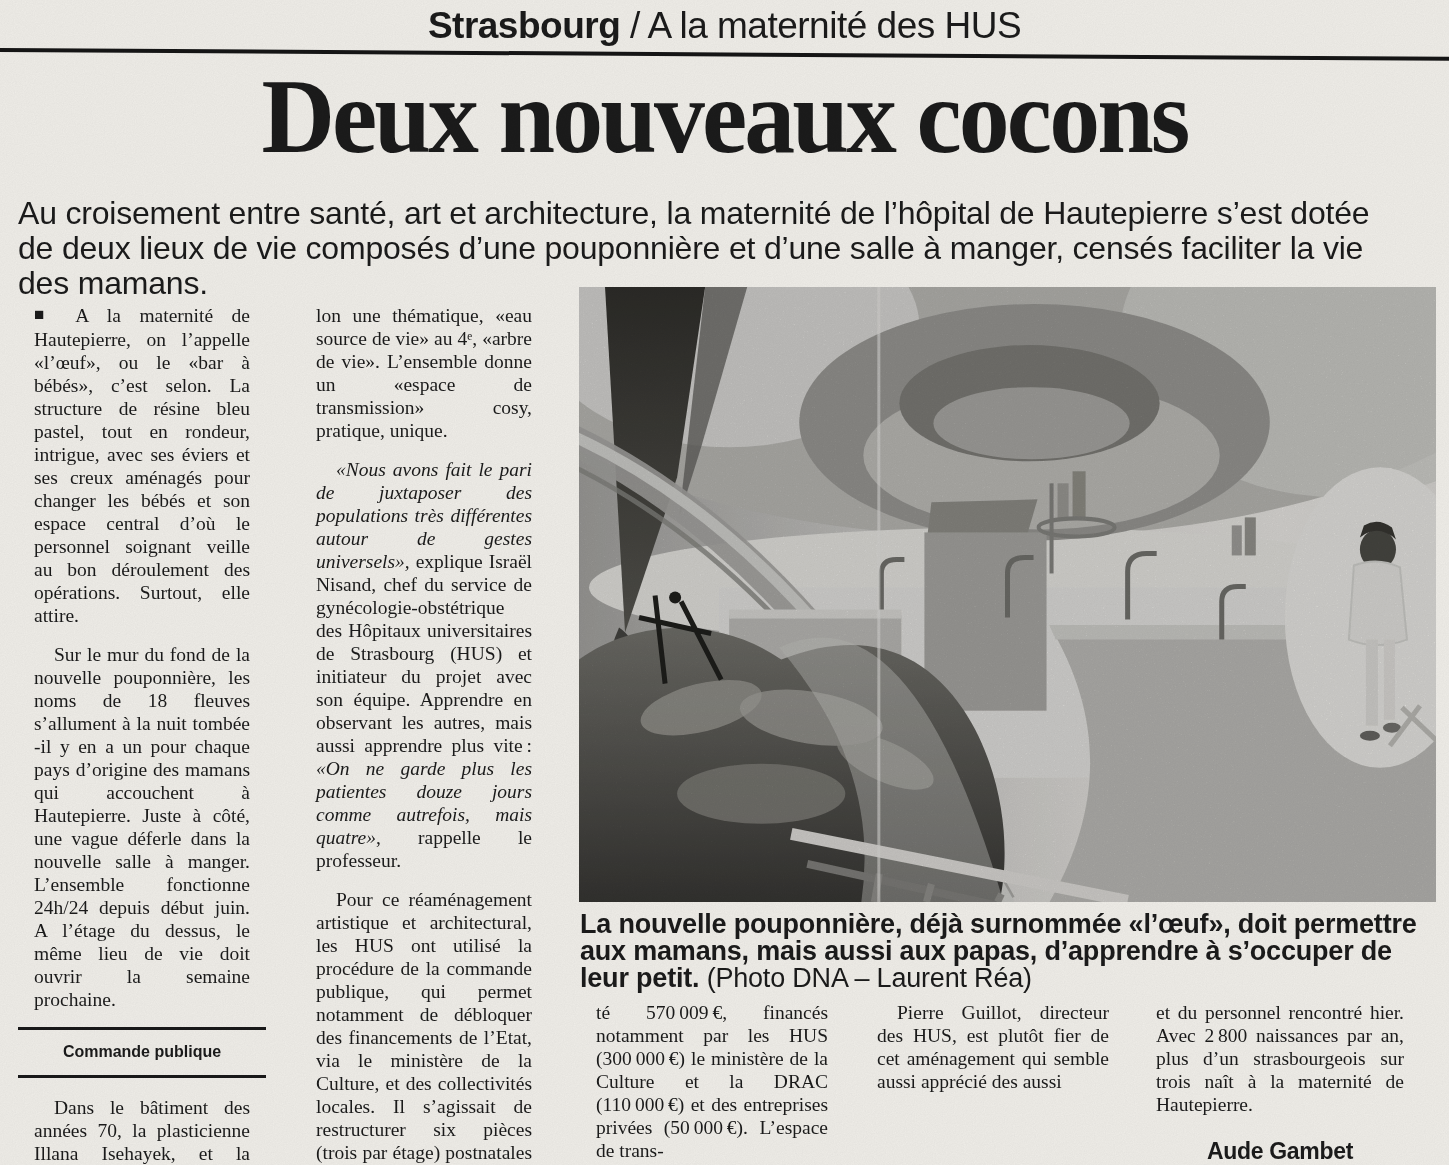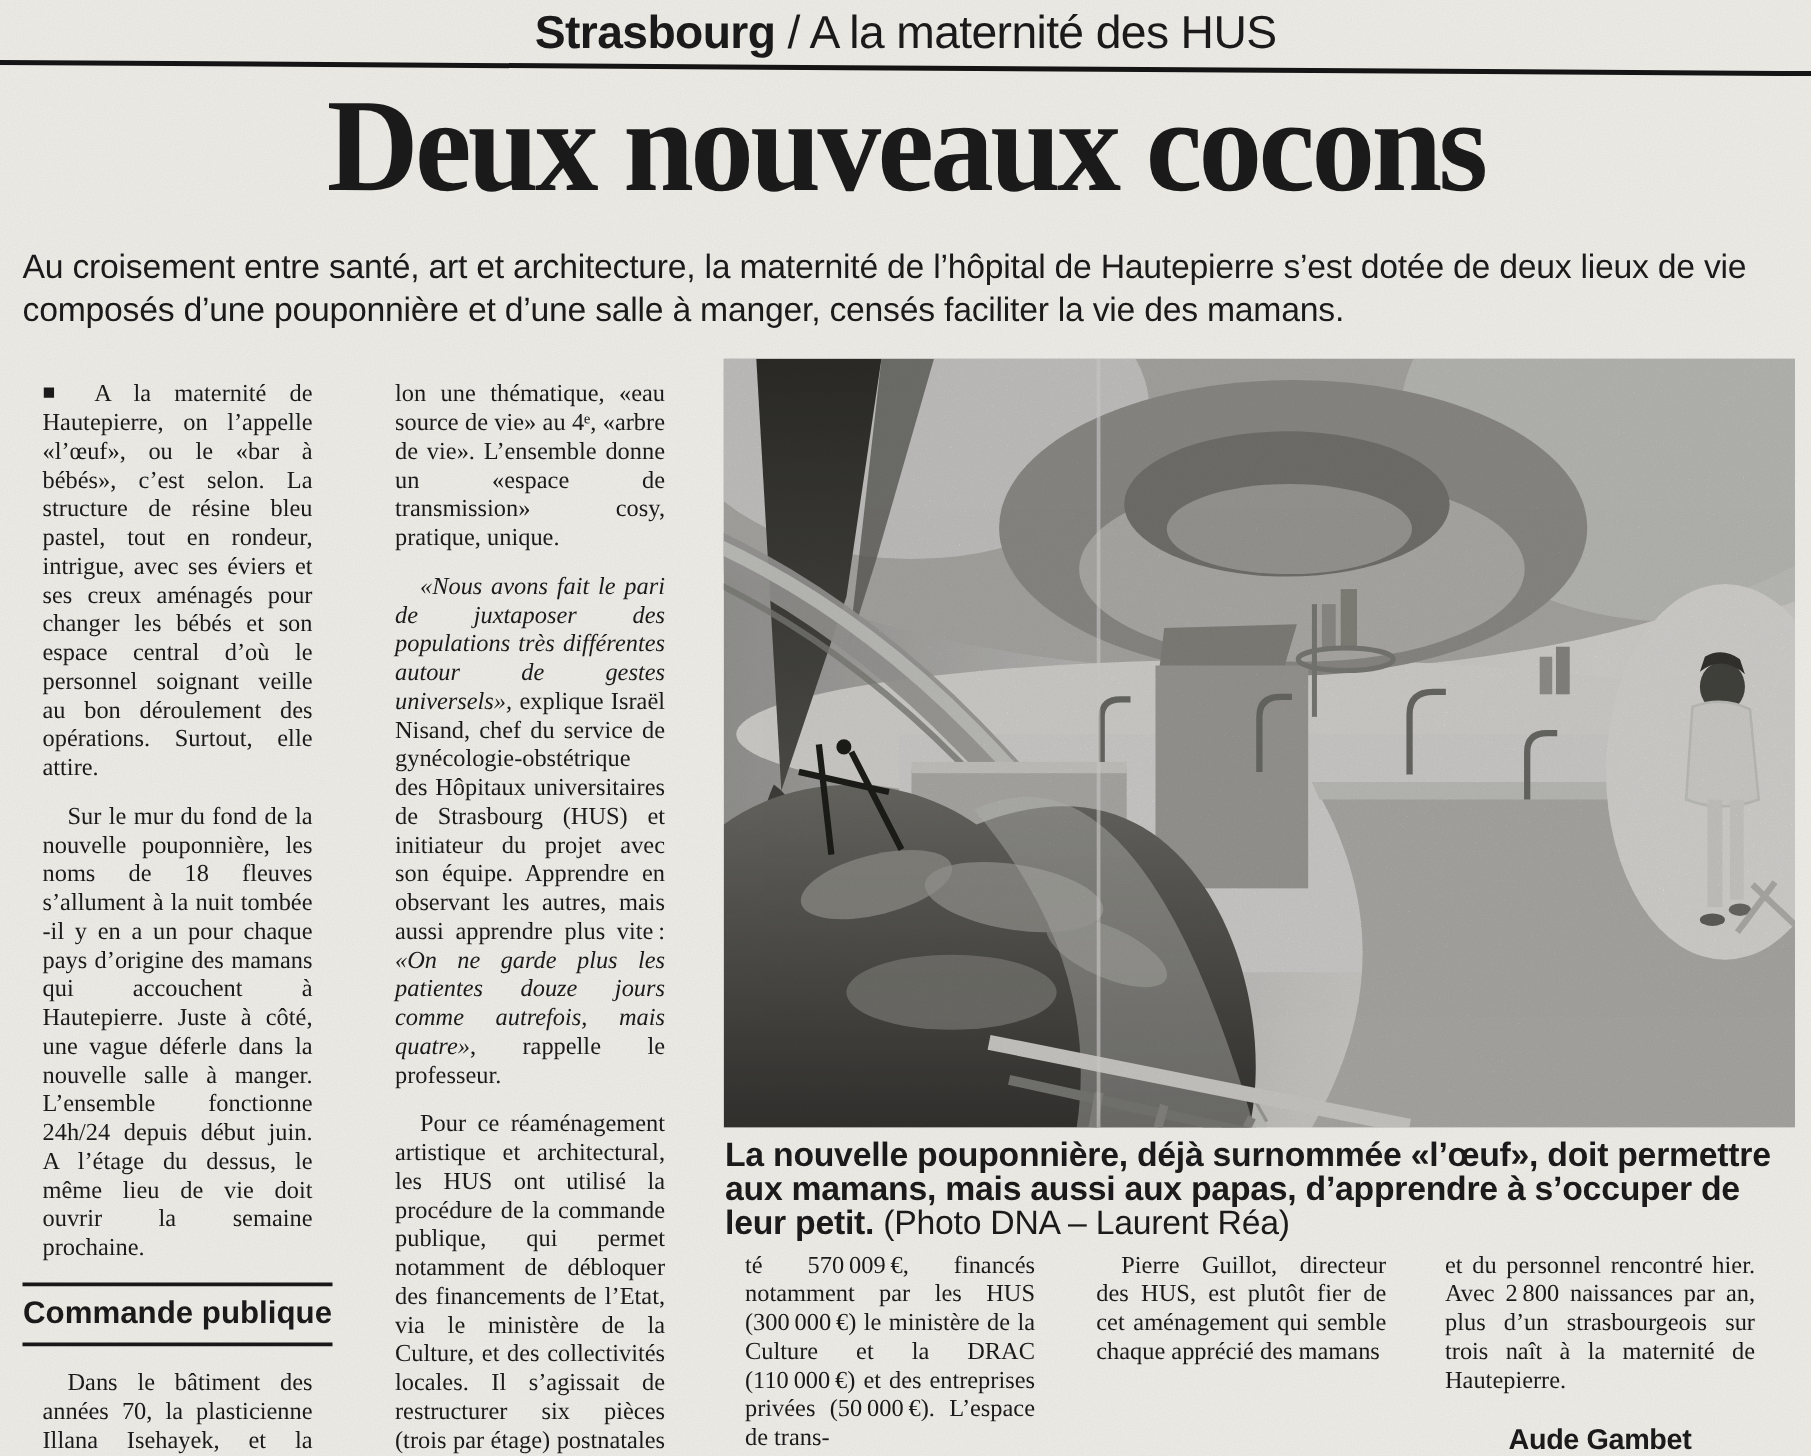--- a/index.html
+++ b/index.html
@@ -19,40 +19,40 @@
     position:absolute;top:48px;left:-2px;width:1455px;height:4px;background:#161616;
     transform:rotate(0.35deg);transform-origin:left center;
   }
   .headline{
     position:absolute;top:58px;left:0;width:100%;text-align:center;
     font-family:"Liberation Serif", serif;font-weight:bold;font-size:106px;line-height:1.12;
     letter-spacing:-3px;transform:scaleX(0.96);
   }
   .lede{
     position:absolute;top:196px;left:18px;width:1390px;
-    font-family:"Liberation Sans", sans-serif;font-size:27px;line-height:35px;
+    font-family:"Liberation Sans", sans-serif;font-size:32px;line-height:35px;
     letter-spacing:-0.2px;
   }
   .col,.bcol{font-size:19.5px;line-height:23px;text-align:justify;position:absolute;}
   .col{top:288px;}
   .bcol{top:985px;}
   .col p,.bcol p{margin:16px;}
   p.ind{text-indent:20px;}
   #col1{left:18px;width:248px;}
   #col2{left:300px;width:248px;}
   #col3{left:580px;width:264px;}
   #col4{left:861px;width:264px;}
   #col5{left:1140px;width:280px;}
   .it{font-style:italic;}
   .marker{font-size:17px;position:relative;top:-2px;}
   .subhead-block{
     margin-top:10px;margin-bottom:18px;
     border-top:3px solid #1a1a1a;border-bottom:3px solid #1a1a1a;
     padding:10px 0 12px;text-align:center;
-    font-family:"Liberation Sans", sans-serif;font-weight:bold;font-size:25px;
+    font-family:"Liberation Sans", sans-serif;font-weight:bold;font-size:16px;
   }
   .photo-wrap{position:absolute;left:579px;top:287px;width:857px;height:615px;}
   .photo-wrap svg{display:block;width:100%;height:100%;}
   .caption{
     position:absolute;left:580px;top:911px;width:858px;
     font-family:"Liberation Sans", sans-serif;font-weight:bold;
     font-size:27px;line-height:27px;letter-spacing:-0.2px;
   }
   .caption .credit{font-weight:normal;}
   .byline{
@@ -201,21 +201,21 @@
 </div>
 
 <div class="caption">
   <span>La nouvelle pouponnière, déjà surnommée «l’œuf», doit permettre aux mamans, mais aussi aux papas, d’apprendre à s’occuper de leur petit.</span><span class="credit"> (Photo DNA – Laurent Réa)</span>
 </div>
 
 <div class="bcol" id="col3">
   <p>té 570 009 €, financés notamment par les HUS (300 000 €) le ministère de la Culture et la DRAC (110 000 €) et des entreprises privées (50 000 €). L’espace de trans-</p>
 </div>
 <div class="bcol" id="col4">
-  <p class="ind">Pierre Guillot, directeur des HUS, est plutôt fier de cet aménagement qui semble chaque apprécié des mamans</p>
+  <p class="ind">Pierre Guillot, directeur des HUS, est plutôt fier de cet aménagement qui semble aussi apprécié des aussi</p>
 </div>
 <div class="bcol" id="col5">
   <p>et du personnel rencontré hier. Avec 2 800 naissances par an, plus d’un strasbourgeois sur trois naît à la maternité de Hautepierre.</p>
   <div class="byline">Aude Gambet</div>
 </div>
 
 <svg class="page-noise" width="1449" height="1165">
   <filter id="pgrain">
     <feTurbulence type="fractalNoise" baseFrequency="0.9" numOctaves="2" result="n"></feTurbulence>
     <feColorMatrix in="n" type="matrix" values="0 0 0 0 0  0 0 0 0 0  0 0 0 0 0  0.5 0.5 0.5 0 0"></feColorMatrix>

